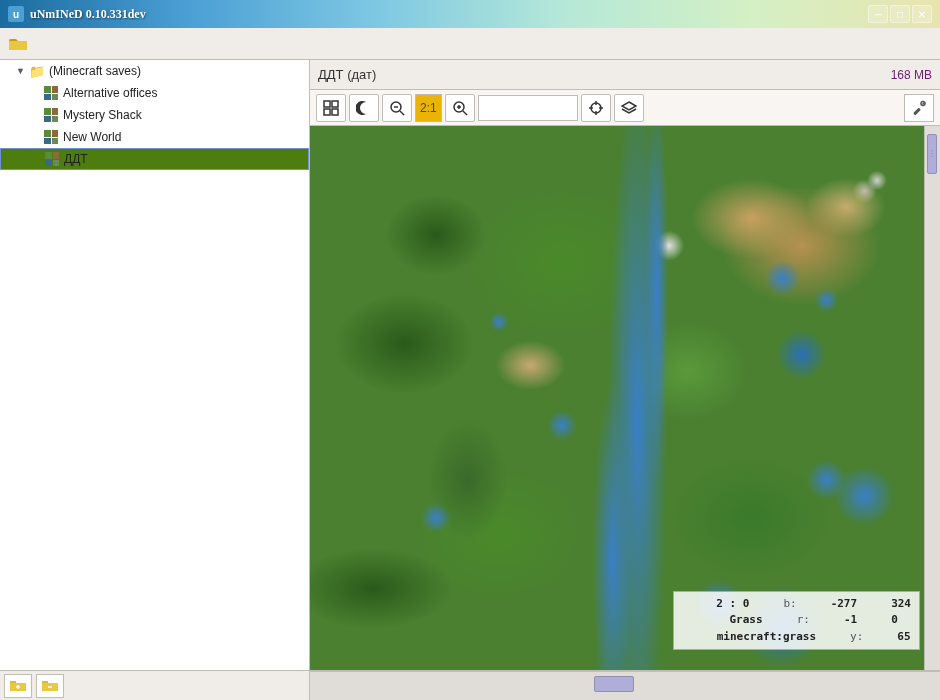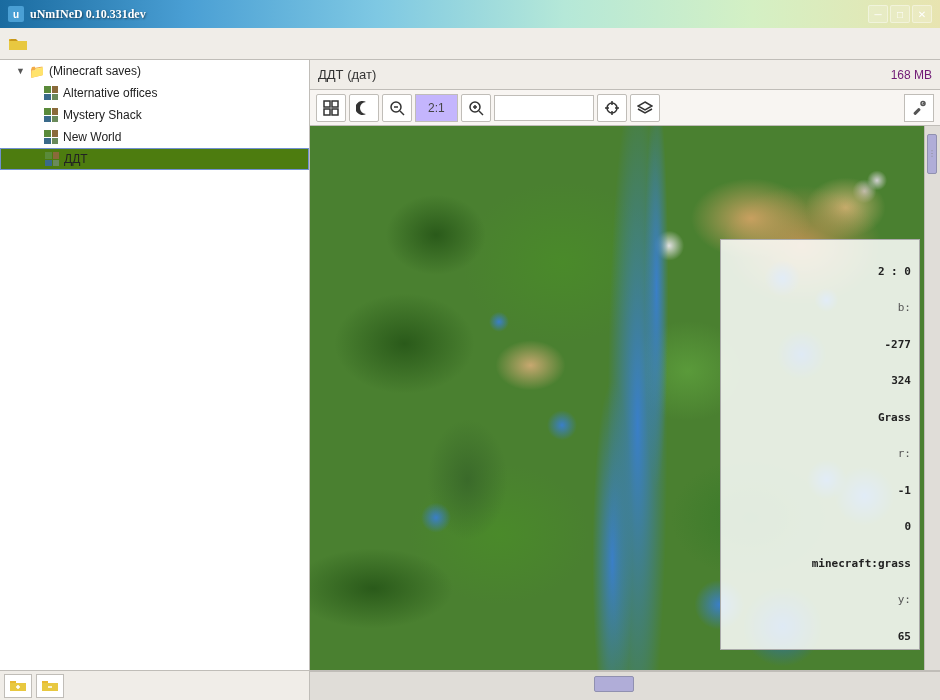--- a/index.html
+++ b/index.html
@@ -199,23 +199,23 @@
       display: flex;
       align-items: center;
       justify-content: center;
       border-radius: 2px;
       font-size: 15px;
       color: #333;
     }
     .zoom-label {
       font-size: 12px;
       color: #444;
-      padding: 0 12px;
+      padding: 0 4px;
       border: 1px solid #c0bdb8;
-      background: #c4b5fd;
+      background: #eab308;
       height: 28px;
       display: flex;
       align-items: center;
     }
     .map-search {
       width: 100px;
       height: 26px;
       border: 1px solid #c0bdb8;
       background: #fff;
       padding: 0 4px;
@@ -300,23 +300,22 @@
       background: rgba(255,255,255,0.85);
       border: 1px solid #aaa;
       padding: 4px 8px;
       font-size: 11px;
       font-family: monospace;
       min-width: 200px;
     }
     .info-row {
       display: flex;
       justify-content: center;
-      gap: 20px;
+      gap: 34px;
       line-height: 1.5;
-      flex-direction: column;
     }
     .info-label { color: #555; text-align: right; }
     .info-val { color: #222; text-align: right; font-weight: bold; }
 
     
     .map-scrollbar-v {
       position: absolute;
       right: 0;
       top: 0;
       width: 16px;

